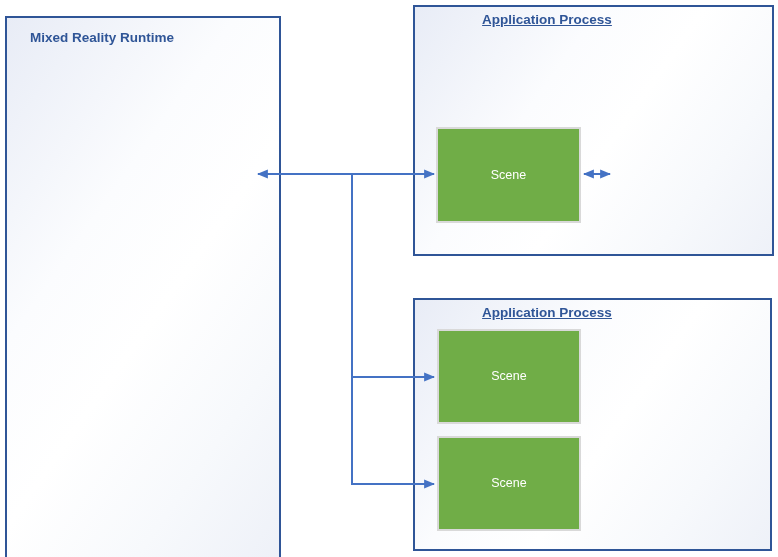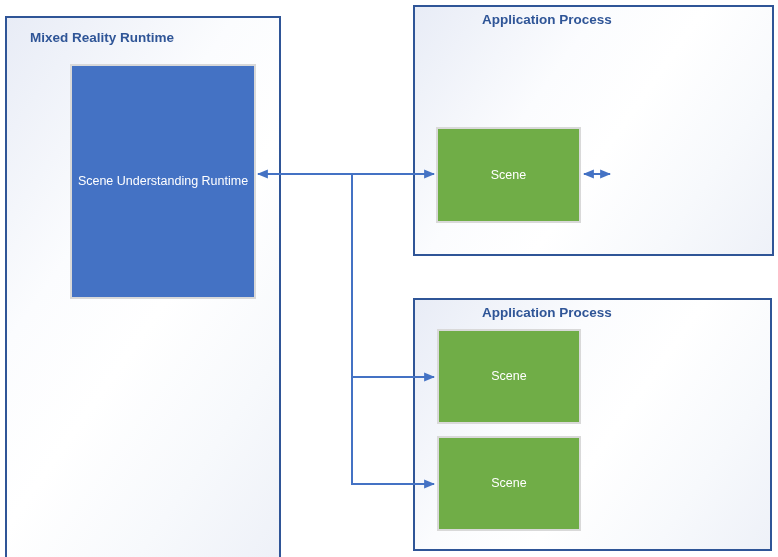--- a/index.html
+++ b/index.html
@@ -26,21 +26,21 @@
   .container.ap-bot { left: 413px; top: 298px; width: 359px; height: 253px; }
 
   .container-title {
     position: absolute;
     font-size: 13.5px;
     font-weight: bold;
     white-space: nowrap;
   }
   .mrr .container-title { left: 23px; top: 12px; }
   .ap-top .container-title, .ap-bot .container-title {
-    left: 0; top: 5px; width: 264px; text-align: center;
+    left: 0; top: 5px; width: 264px; text-align: center; text-decoration: underline;
   }
 
   .node {
     position: absolute;
     box-sizing: border-box;
     border: 2px solid #D9D9D9;
     display: flex;
     align-items: center;
     justify-content: center;
     text-align: center;
@@ -66,23 +66,20 @@
     stroke-width: 2;
   }
 </style>
 </head>
 <body>
 
 <div class="canvas">
 
   <section class="container mrr" style="border-color: rgb(47, 85, 151); margin-top: 8px;">
     <div class="container-title" style="color: rgb(47, 85, 151);">Mixed Reality Runtime</div>
-    <div class="node runtime" style="background-color: rgb(68, 114, 196); border-color: rgb(217, 217, 217); color: rgb(255, 255, 255);">
-      <span>Scene Understanding Runtime</span>
-    </div>
   </section>
 
   <section class="container ap-top" style="border-color: rgb(47, 85, 151);">
     <div class="container-title" style="color: rgb(47, 85, 151);">Application Process</div>
     <div class="node scene-t" style="background-color: rgb(112, 173, 71); border-color: rgb(217, 217, 217); color: rgb(255, 255, 255);">
       <span>Scene</span>
     </div>
   </section>
 
   <section class="container ap-bot" style="border-color: rgb(47, 85, 151);">

